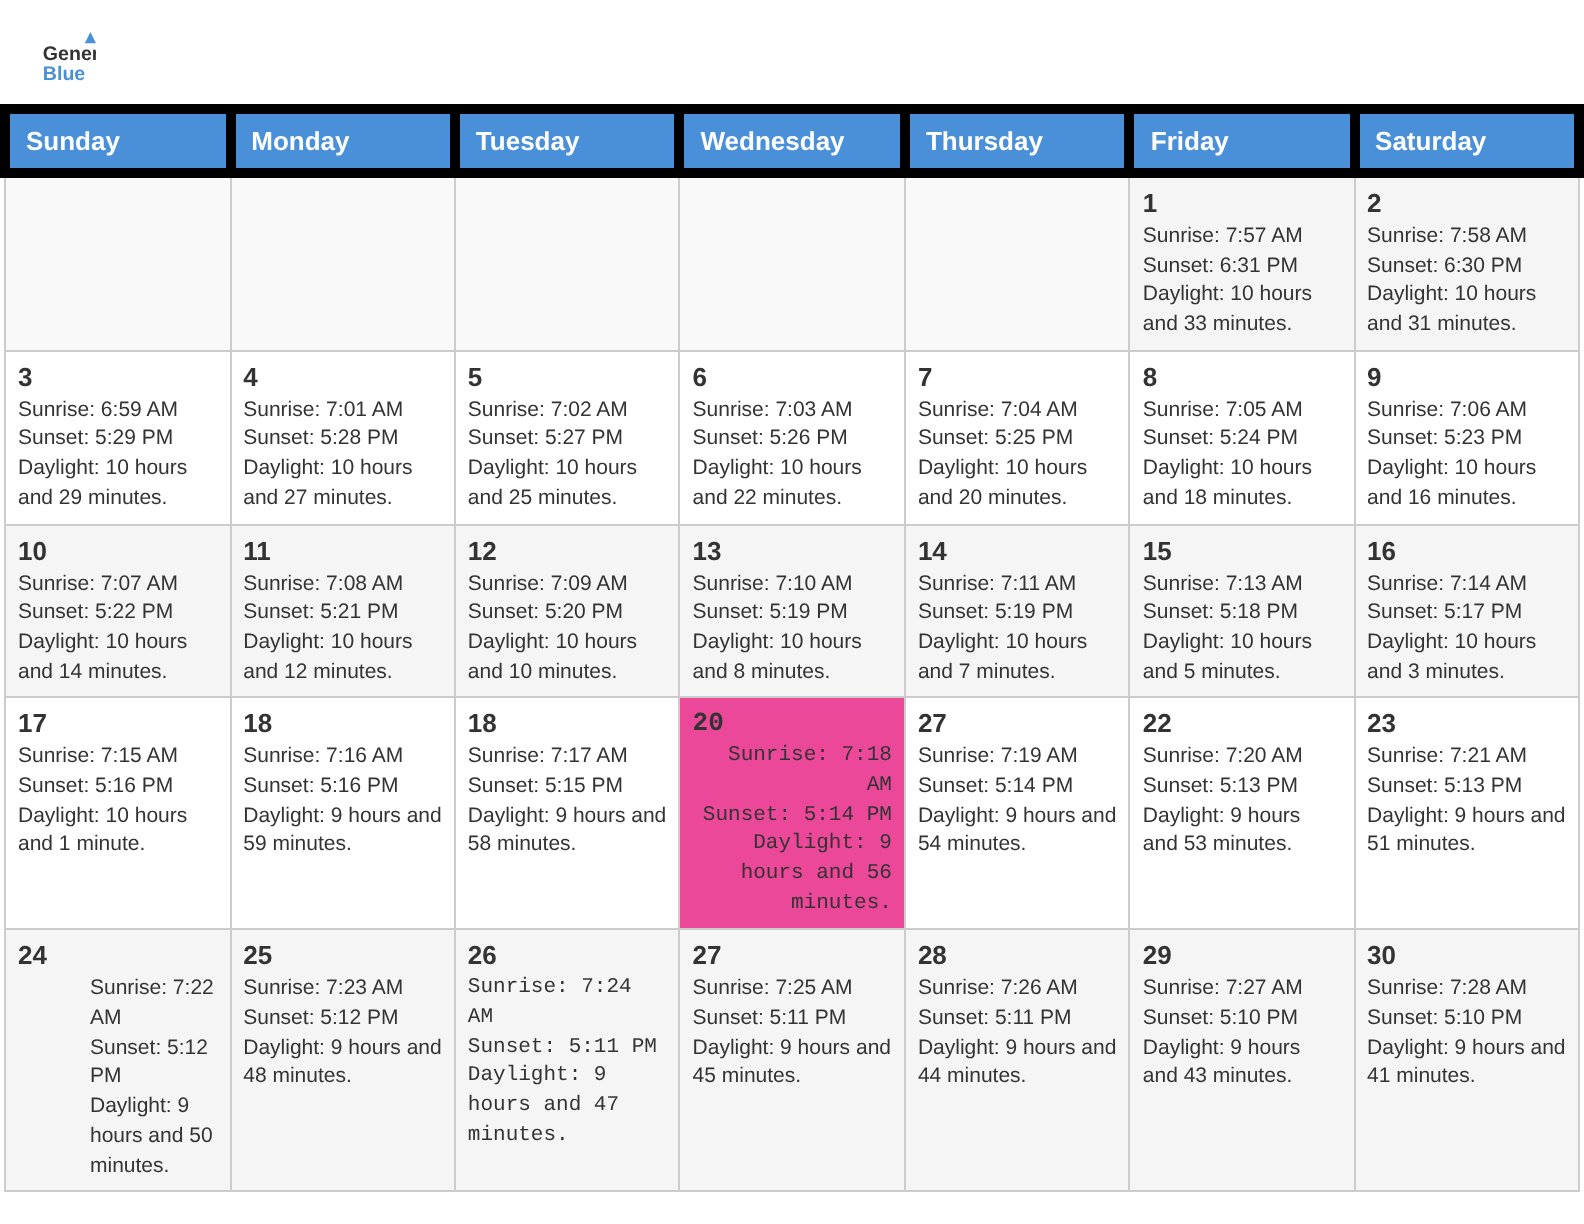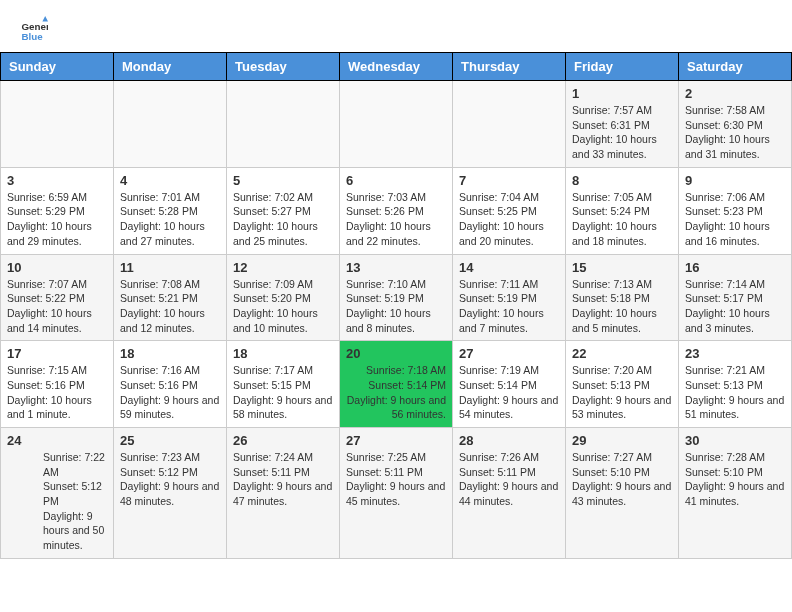--- a/index.html
+++ b/index.html
@@ -41,21 +41,21 @@
       border-collapse: collapse;
       margin: 0;
     }
     .calendar thead th {
       background: #4a90d9;
       color: #fff;
       font-size: 13px;
       font-weight: bold;
       padding: 6px 8px;
       text-align: left;
-      border: 1px solid #000000;
+      border: 5px solid #000000;
     }
     .calendar tbody td {
       border: 1px solid #ccc;
       vertical-align: top;
       padding: 5px 6px;
       width: 113px;
       min-height: 80px;
       font-size: 11px;
       color: #333;
       background: #fff;
@@ -233,21 +233,21 @@
           <div class="day-info" style="white-space: pre-line;">Sunrise: 7:16 AM
 Sunset: 5:16 PM
 Daylight: 9 hours and 59 minutes.</div>
         </td>
         <td style="background: rgb(255, 255, 255);">
           <span class="day-num">18</span>
           <div class="day-info" style="white-space: pre-line;">Sunrise: 7:17 AM
 Sunset: 5:15 PM
 Daylight: 9 hours and 58 minutes.</div>
         </td>
-        <td style="background: #22c55e;">
+        <td style="background: #ec4899; font-family: Liberation Mono, monospace;">
           <span class="day-num">20</span>
           <div class="day-info" style="white-space: pre-line; text-align: right;">Sunrise: 7:18 AM
 Sunset: 5:14 PM
 Daylight: 9 hours and 56 minutes.</div>
         </td>
         <td style="background: rgb(255, 255, 255);">
           <span class="day-num">27</span>
           <div class="day-info" style="white-space: pre-line;">Sunrise: 7:19 AM
 Sunset: 5:14 PM
 Daylight: 9 hours and 54 minutes.</div>
@@ -273,21 +273,21 @@
 Daylight: 9 hours and 50 minutes.</div>
         </td>
         <td style="background: rgb(245, 245, 245); margin-top: 48px;">
           <span class="day-num">25</span>
           <div class="day-info" style="white-space: pre-line;">Sunrise: 7:23 AM
 Sunset: 5:12 PM
 Daylight: 9 hours and 48 minutes.</div>
         </td>
         <td style="background: rgb(245, 245, 245);">
           <span class="day-num">26</span>
-          <div class="day-info" style="white-space: pre-line;">Sunrise: 7:24 AM
+          <div class="day-info" style="white-space: pre-line; font-family: Liberation Mono, monospace;">Sunrise: 7:24 AM
 Sunset: 5:11 PM
 Daylight: 9 hours and 47 minutes.</div>
         </td>
         <td style="background: rgb(245, 245, 245);">
           <span class="day-num">27</span>
           <div class="day-info" style="white-space: pre-line;">Sunrise: 7:25 AM
 Sunset: 5:11 PM
 Daylight: 9 hours and 45 minutes.</div>
         </td>
         <td style="background: rgb(245, 245, 245);">

